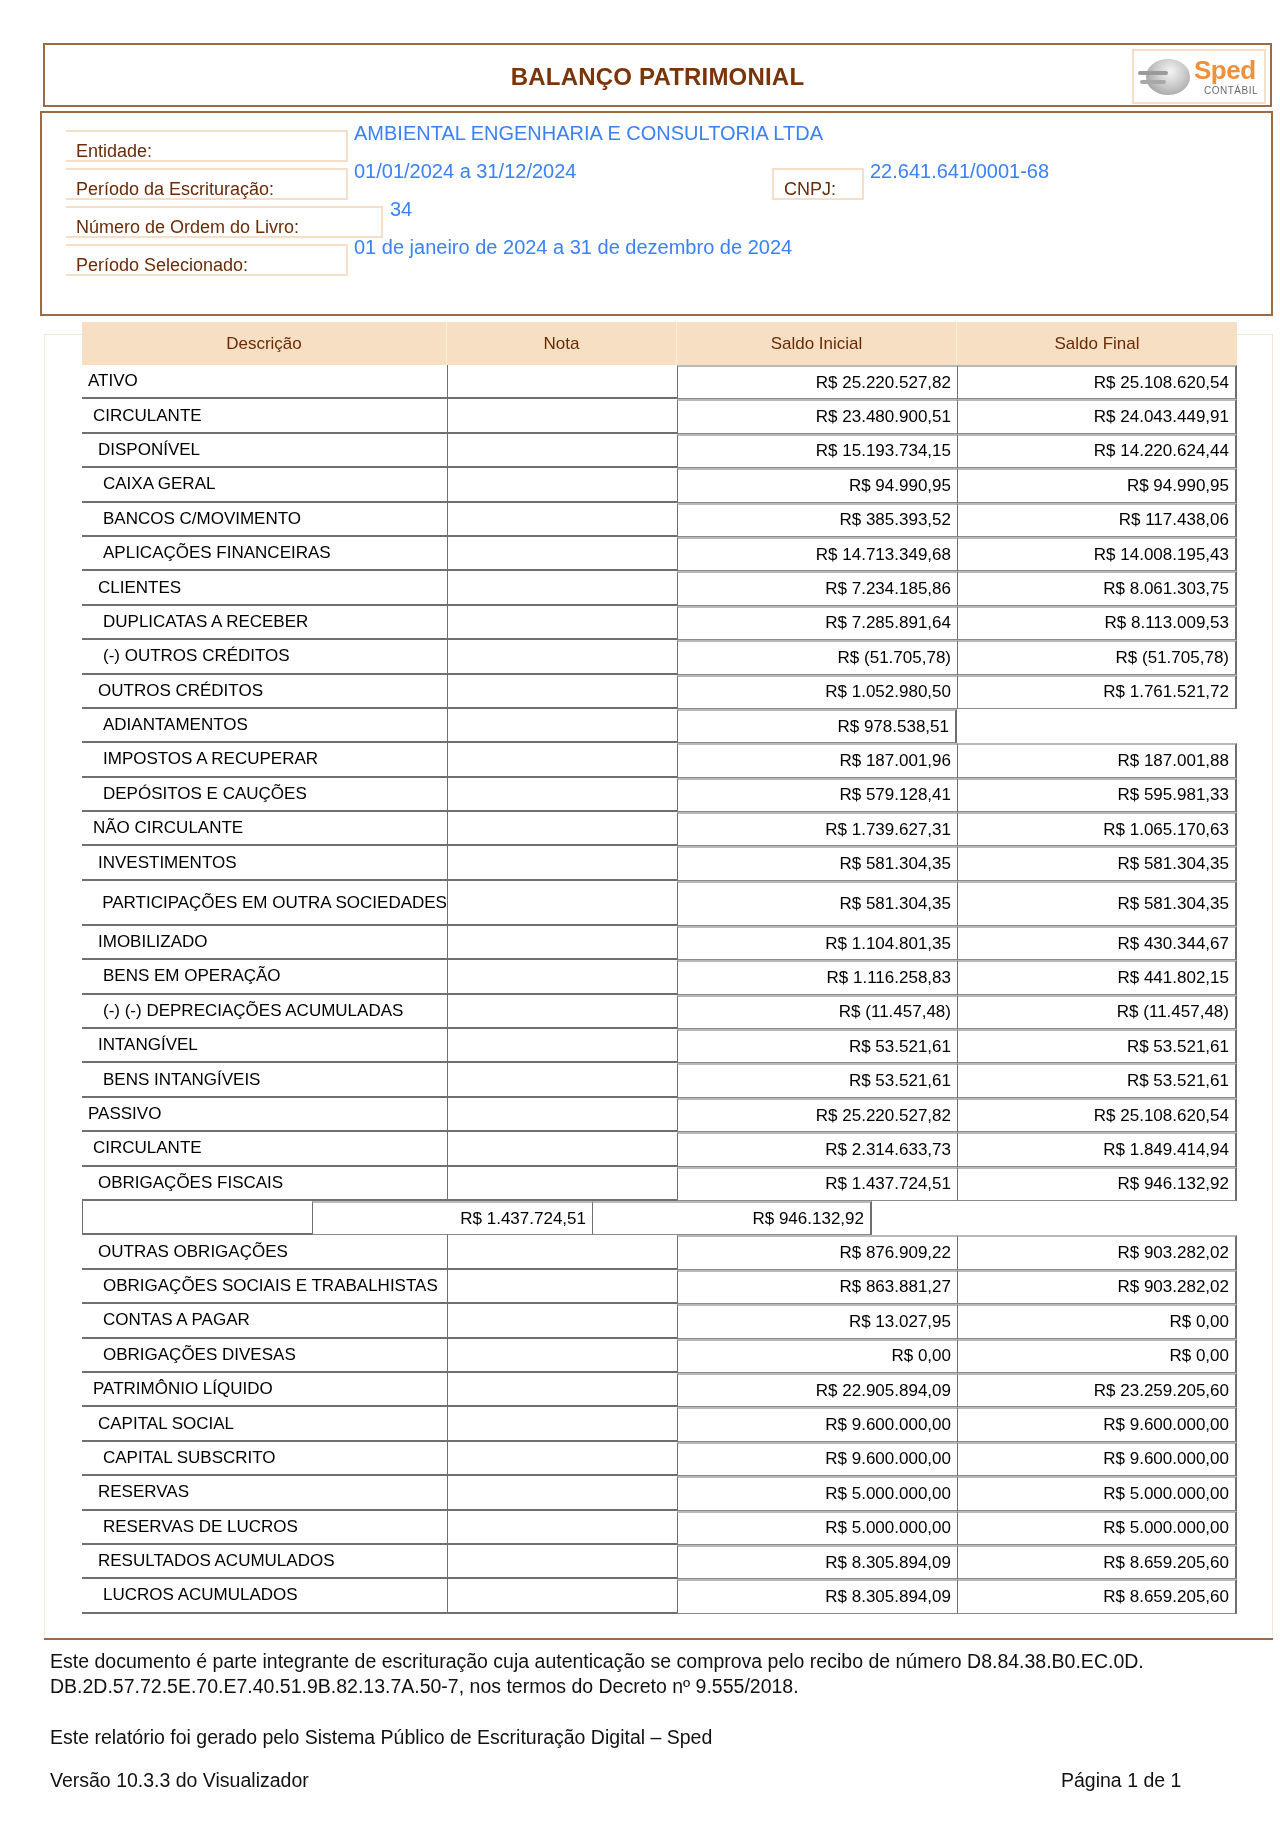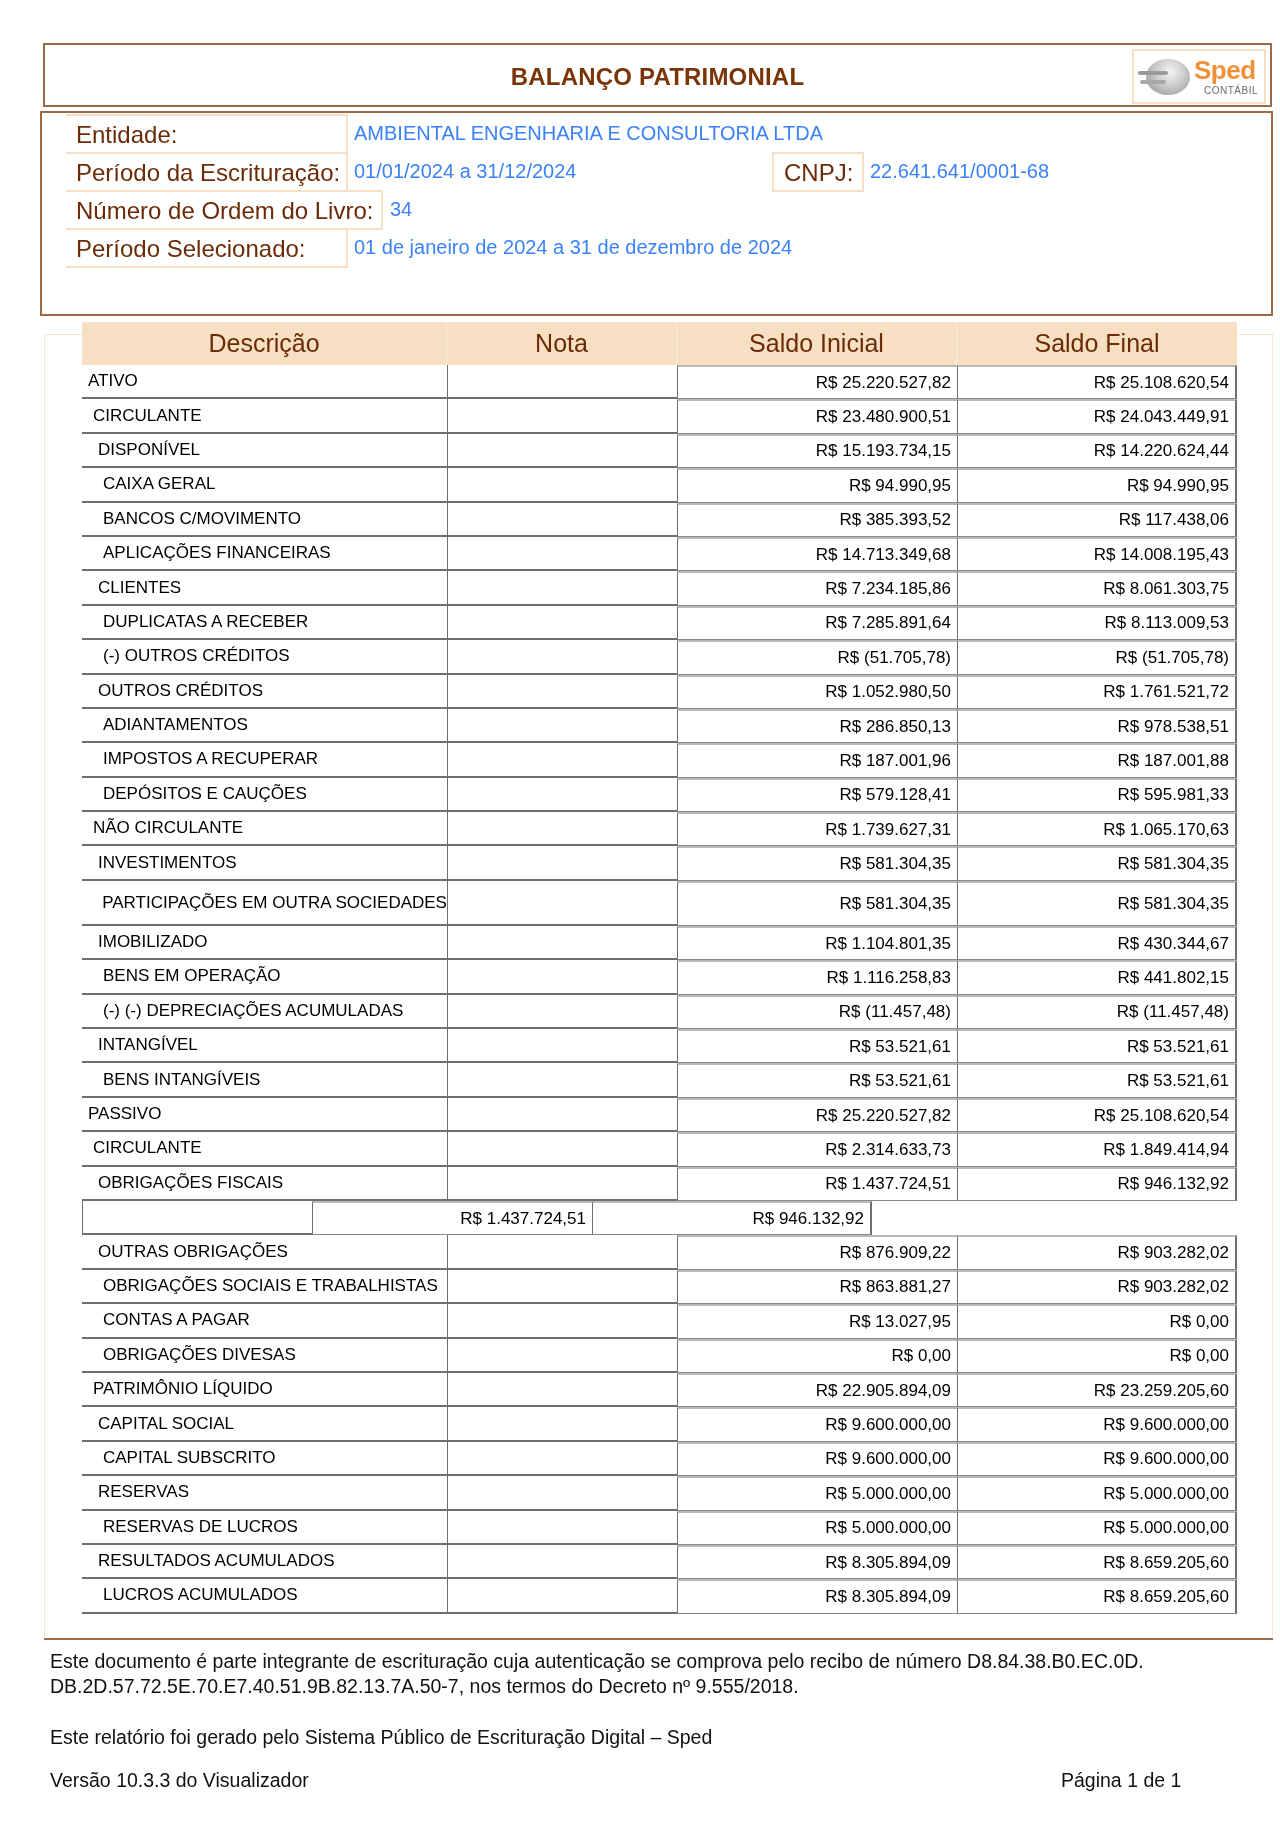--- a/index.html
+++ b/index.html
@@ -12,28 +12,28 @@
     .logo-box { right: 4px; top: 4px; width: 134px; height: 55px; border: 2px solid #f6dfc6; box-sizing: border-box; background: #fff; }
     .logo-globe { left: 12px; top: 8px; width: 44px; height: 36px; border-radius: 50%;
       background: radial-gradient(circle at 55% 35%, #f4f4f4 0%, #c9c9c9 45%, #8c8c8c 100%); }
     .logo-globe::before { content: ""; position: absolute; left: -8px; top: 12px; width: 30px; height: 4px; background: #9a9a9a; border-radius: 2px; }
     .logo-globe::after { content: ""; position: absolute; left: -6px; top: 21px; width: 26px; height: 4px; background: #a8a8a8; border-radius: 2px; }
     .logo-sped { left: 60px; top: 4px; font-size: 26px; font-weight: bold; color: #f0913a; letter-spacing: -0.5px; }
     .logo-contabil { left: 70px; top: 34px; font-size: 10px; color: #6b6b6b; letter-spacing: 0.5px; }
 
     
     .info-box { left: 40px; top: 111px; width: 1233px; height: 205px; border: 2px solid #9c6a45; box-sizing: border-box; }
-    .lbl { font-size: 24px; color: #6b2b07; border: 2px solid #f6dfc6; border-left: none; border-top: none; box-sizing: border-box; padding-left: 10px; height: 40px; line-height: 38px; white-space: nowrap; }
+    .lbl { font-size: 18px; color: #6b2b07; border: 2px solid #f6dfc6; border-left: none; border-top: none; box-sizing: border-box; padding-left: 10px; height: 32px; line-height: 38px; white-space: nowrap; margin-top: 16px; }
     .lbl.boxed { border: 2px solid #f6dfc6; }
     .val { font-size: 20px; color: #3b82f6; line-height: 38px; white-space: nowrap; }
 
     
     .table-frame { left: 44px; top: 334px; width: 1229px; height: 1303px; border: 1px solid #f6e6d6; border-bottom: none; box-sizing: border-box; }
     .thead { left: 82px; top: 322px; width: 1155px; height: 43px; background: #f6dfc2; display: flex; }
-    .th { font-size: 25px; color: #6b2b07; text-align: center; line-height: 43px; border-right: 1px solid #fbeedd; box-sizing: border-box; }
+    .th { font-size: 17px; color: #6b2b07; text-align: center; line-height: 43px; border-right: 1px solid #fbeedd; box-sizing: border-box; }
     .tbody { left: 82px; top: 365px; width: 1155px; }
     .tr { display: flex; height: 34.4px; }
     .tr.tall { height: 45px; }
     .td { box-sizing: border-box; font-size: 17px; white-space: nowrap; overflow: visible; }
     .td.desc { width: 365px; border-bottom: 2px solid #6f6f6f; display: flex; align-items: center; padding-left: 6px; }
     .td.desc.wrap { white-space: normal; line-height: 19px; padding-left: 6px; }
     .td.nota { width: 230px; border-left: 1px solid #6f6f6f; border-bottom: 2px solid #6f6f6f; }
     .td.num { width: 280px; text-align: right; padding-right: 6px; border-left: 1px solid #6f6f6f; border-top: 2px solid #b9b9b9; border-bottom: 1px solid #8a8a8a; display: flex; align-items: center; justify-content: flex-end; }
     .td.num.last { border-right: 2px solid #6f6f6f; }
     .indent-0 { padding-left: 6px !important; }
@@ -140,21 +140,20 @@
     </div>
     <div class="tr">
       <div class="td desc indent-2">OUTROS CRÉDITOS</div>
       <div class="td nota"></div>
       <div class="td num">R$ 1.052.980,50</div>
       <div class="td num last">R$ 1.761.521,72</div>
     </div>
     <div class="tr">
       <div class="td desc indent-3">ADIANTAMENTOS</div>
       <div class="td nota"></div>
-      <div class="td num">R$ 286.850,13</div>
       <div class="td num last">R$ 978.538,51</div>
     </div>
     <div class="tr">
       <div class="td desc indent-3">IMPOSTOS A RECUPERAR</div>
       <div class="td nota"></div>
       <div class="td num">R$ 187.001,96</div>
       <div class="td num last">R$ 187.001,88</div>
     </div>
     <div class="tr">
       <div class="td desc indent-3">DEPÓSITOS E CAUÇÕES</div>

